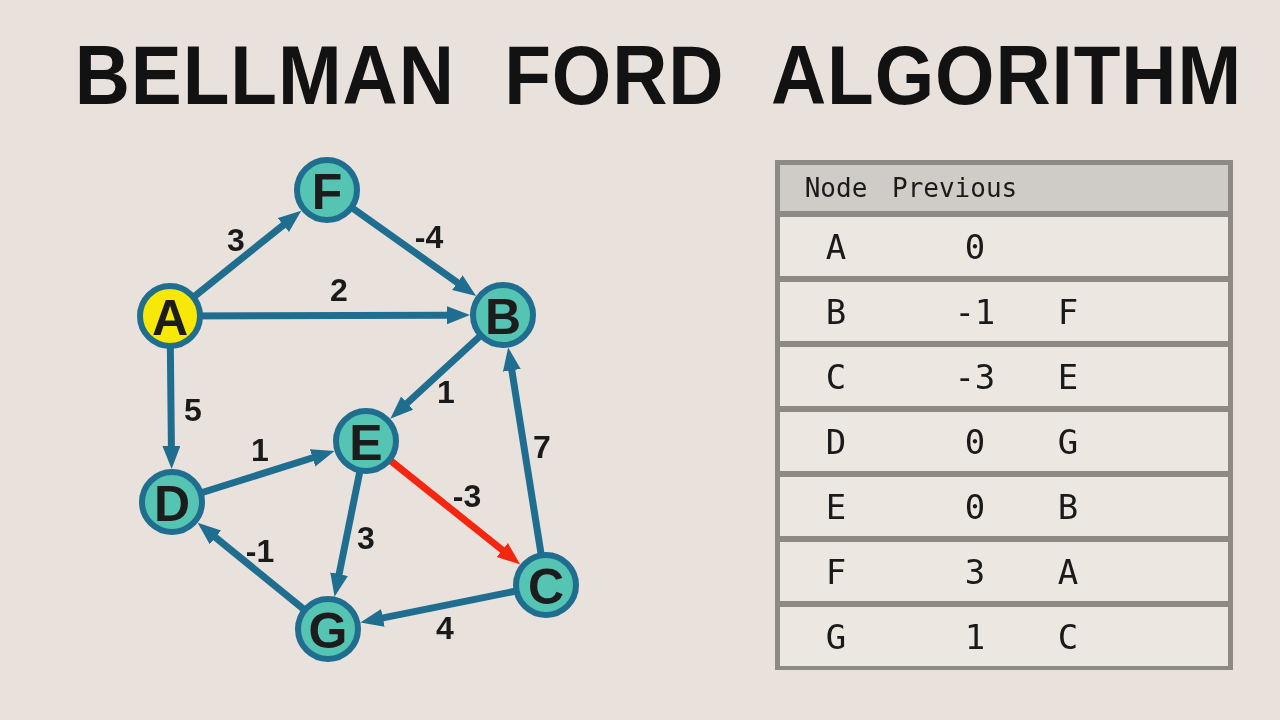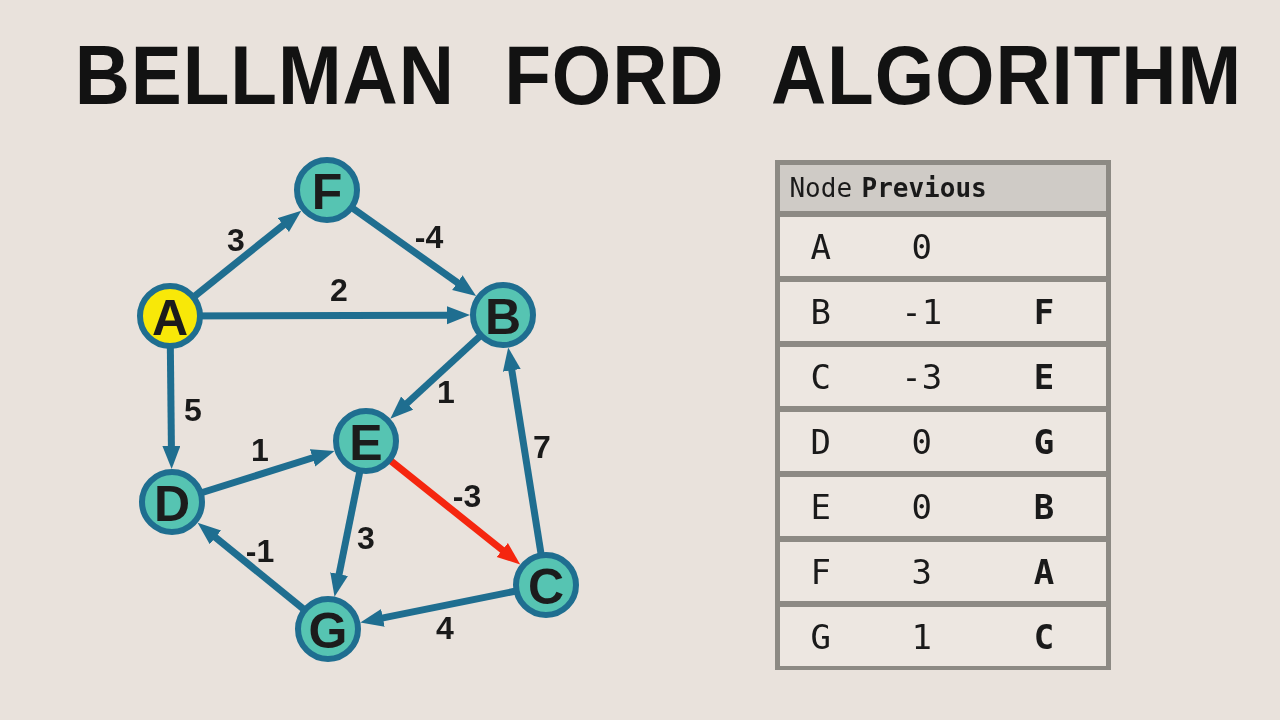--- a/index.html
+++ b/index.html
@@ -29,21 +29,21 @@
     word-spacing:30px;
   }
   #graph{
     position:absolute;
     left:0;top:0;width:1280px;height:720px;
     z-index:1;
   }
   .dtable{
     position:absolute;
     left:775px;top:160px;
-    width:336px;height:510px;
+    width:458px;height:510px;
     box-sizing:border-box;
     border:5px solid #8d8a84;
     background:#ede7e1;
     z-index:2;
     font-family:"DejaVu Sans Mono","Liberation Mono",monospace;
     color:#1a1a1a;
     display:flex;
     flex-direction:column;
   }
   .trow{
@@ -57,21 +57,21 @@
   }
   .trow:last-child{border-bottom:none;}
   .thead{
     background:#cfcbc6;
     height:46px;
     flex:0 0 46px;
     font-size:26px;
   }
   .c1{width:25%;text-align:center;}
   .c2{width:37%;text-align:center;}
-  .c3{width:38%;text-align:center;font-weight:bold;}
+  .c3{width:38%;text-align:left;}
 </style>
 </head>
 <body>
 
 <div class="stage">
 
   <h1 class="title"><span class="title-inner">BELLMAN FORD ALGORITHM</span></h1>
 
   <svg id="graph" viewBox="0 0 1280 720" xmlns="http://www.w3.org/2000/svg">
       <defs>

